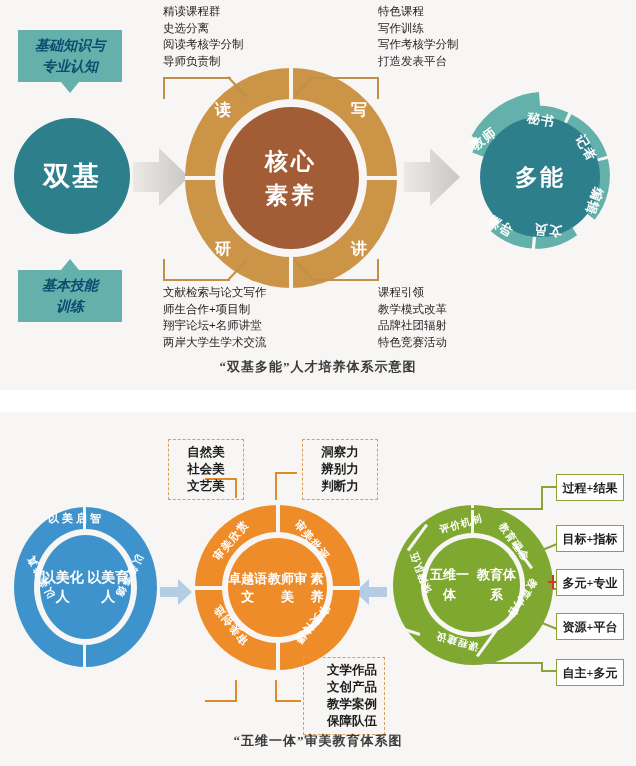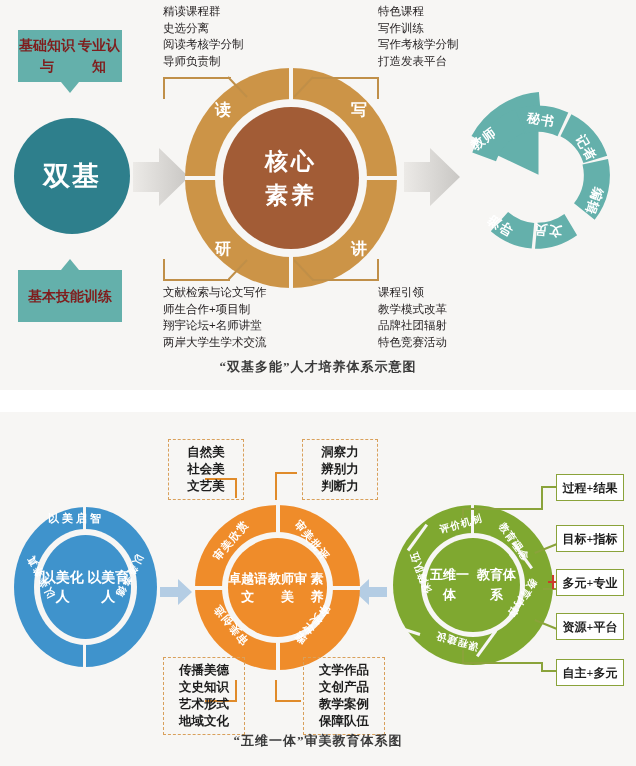--- a/index.html
+++ b/index.html
@@ -20,23 +20,23 @@
   
   .txt{font-size:11.5px;line-height:16.5px;color:#231f20;white-space:nowrap;}
   .caption{
     position:absolute;left:0;width:636px;text-align:center;
     font-family:"Liberation Serif","DejaVu Serif",serif;
     font-weight:bold;font-size:13px;color:#3b3b3b;letter-spacing:1px;
   }
 
   
   .callout{
-    position:absolute;background:#64b0ab;color:#7f1d1d;
+    position:absolute;background:#64b0ab;color:#0c4a6e;
     font-size:14px;font-weight:bold;line-height:21px;text-align:center;
-    display:flex;flex-direction:row;align-items:center;justify-content:center;
+    display:flex;flex-direction:column;align-items:center;justify-content:center;font-style:italic;
   }
   .callout .tip{
     position:absolute;left:50%;margin-left:-9px;width:0;height:0;
     border-left:9px solid transparent;border-right:9px solid transparent;
   }
   .tip-down{bottom:-11px;border-top:11px solid #64b0ab;}
   .tip-up{top:-11px;border-bottom:11px solid #64b0ab;}
 
   
   .circle-shuangji{
@@ -245,20 +245,23 @@
 
         <path d="M116.4,22.3 A72,72 0 0 1 152.2,63.8 L128.4,70.9 A46,46 0 0 0 105.4,44.3 Z" fill="#64b0ab"></path>
 
         <path d="M153.0,67.1 A72,72 0 0 1 139.7,127.8 L119.0,111.3 A46,46 0 0 0 127.5,72.5 Z" fill="#64b0ab"></path>
 
         <path d="M122.1,143.2 A72,72 0 0 1 80.0,156.8 L82.5,130.8 A46,46 0 0 0 109.4,122.1 Z" fill="#64b0ab"></path>
 
         <path d="M76.7,156.6 A72,72 0 0 1 35.8,139.3 L53.1,119.9 A46,46 0 0 0 79.2,130.9 Z" fill="#64b0ab"></path>
       </g>
     </svg>
+    <div class="mc-core" style="left:25px;top:25px;width:120px;height:120px;">
+      <span>多能</span>
+    </div>
     
     <div class="seg-label" style="left:15px;top:38px;transform:rotate(-36deg);">教师</div>
     <div class="seg-label" style="left:72px;top:19px;transform:rotate(10deg);">秘书</div>
     <div class="seg-label" style="left:117px;top:47px;transform:rotate(60deg);">记者</div>
     <div class="seg-label" style="left:125px;top:100px;transform:rotate(110deg);">编辑</div>
     <div class="seg-label" style="left:79px;top:129px;transform:rotate(185deg);">文员</div>
     <div class="seg-label" style="left:31px;top:124px;transform:rotate(210deg);">导游</div>
   </div>
 
   <div class="caption" style="top:358px;">“双基多能”人才培养体系示意图</div>
@@ -324,27 +327,21 @@
   <div class="dashbox" style="left:168px;top:27px;width:60px;">
     <div>自然美</div>
     <div>社会美</div>
     <div>文艺美</div>
   </div>
   <div class="dashbox" style="left:302px;top:27px;width:60px;">
     <div>洞察力</div>
     <div>辨别力</div>
     <div>判断力</div>
   </div>
-  <div class="dashbox" style="left:163px;top:245px;width:66px;">
-    <div>传播美德</div>
-    <div>文史知识</div>
-    <div>艺术形式</div>
-    <div>地域文化</div>
-  </div>
-  <div class="dashbox" style="left:303px;top:245px;width:66px;">
+  <div class="dashbox" style="left:303px;top:245px;width:66px;text-align:right;">
     <div>文学作品</div>
     <div>文创产品</div>
     <div>教学案例</div>
     <div>保障队伍</div>
   </div>
 
   <div class="abs" style="left:393px;top:93px;width:160px;height:160px;">
     <div class="b-ring" style="inset:0;background:#7fa830;"></div>
     <div class="b-hole" style="left:28px;top:28px;width:104px;height:104px;"></div>
     <div class="b-core" style="left:33px;top:33px;width:94px;height:94px;background:#7fa830;font-size:13px;line-height:20px;">

